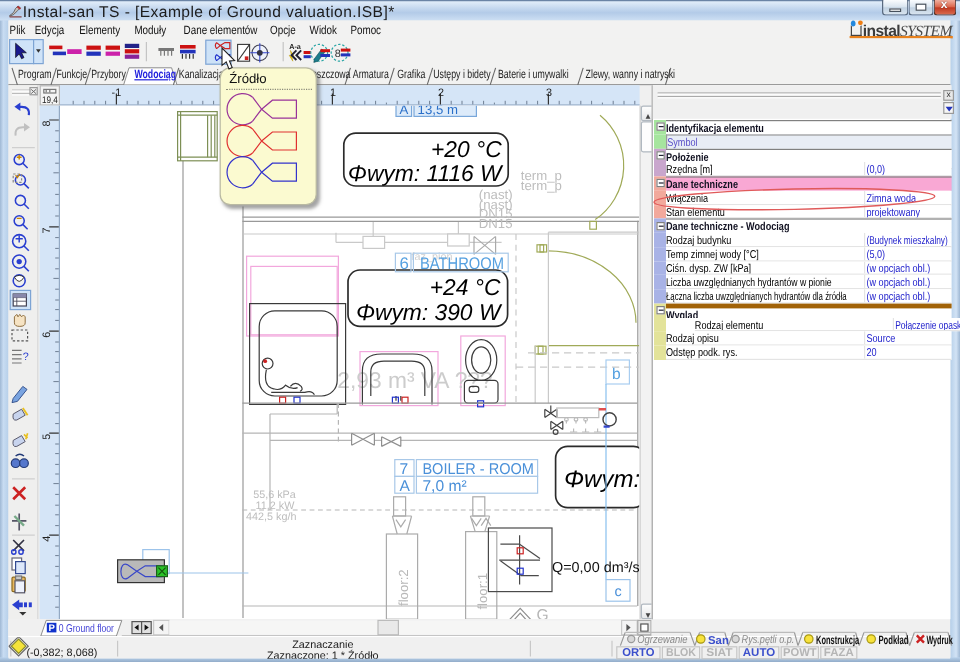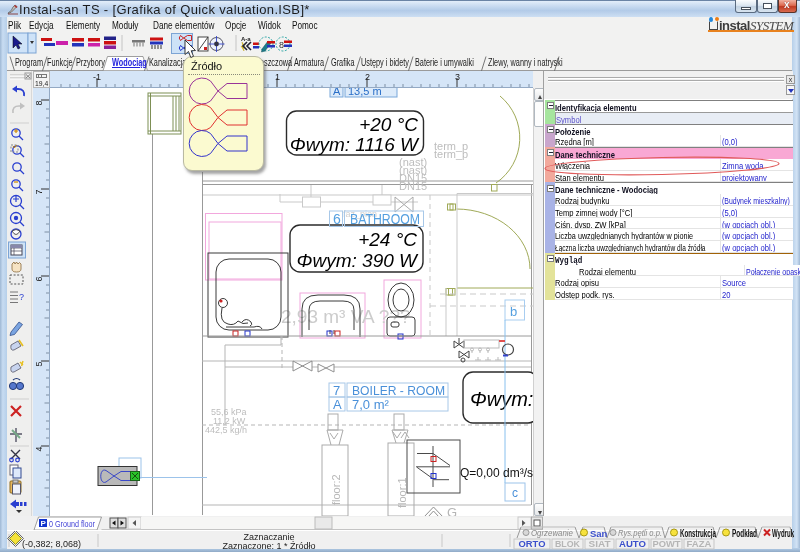--- a/index.html
+++ b/index.html
@@ -51,21 +51,21 @@
   <div class="abs" id="client"></div>
   <div class="abs" id="borderL"></div>
   <div class="abs" id="borderR"></div>
   <div class="abs" id="borderB"></div>
   <div class="abs" id="titlebar"></div>
   <svg class="abs" style="left:7px;top:3px;" width="12" height="12" viewBox="0 0 12 12">
     <path d="M1 10 q4 -2 5 -6 l2 -2 l2 1.5 l-2.5 2.5 q-3 4 -6.5 4.5z" fill="#c8c0b8" stroke="#555" stroke-width="0.7"></path>
     <path d="M7.5 2.5 l2.5 2" stroke="#b03030" stroke-width="1.6"></path>
     <path d="M1 11 h10" stroke="#884444" stroke-width="1"></path>
   </svg>
-  <div class="abs" id="title-txt">Instal-san TS - [Grafika of Quick valuation.ISB]*</div>
+  <div class="abs" id="title-txt">Instal-san TS - [Example of Ground valuation.ISB]*</div>
 
   <div class="abs" id="winbtns" style="left:735px; top:0; width:62px; height:13px;">
     <div style="position:absolute;left:0;top:0;width:22px;height:13px;background:linear-gradient(180deg,#fafcfe 0%,#dbe6f0 45%,#c2d2e2 55%,#d8e4ef 100%);border:1px solid #5a6b80;border-top:none;border-radius:0 0 3px 3px;">
       <div style="position:absolute;left:5px;top:7px;width:10px;height:3px;background:#fff;border:1px solid #46505c;"></div>
     </div>
     <div style="position:absolute;left:22px;top:0;width:21px;height:13px;background:linear-gradient(180deg,#fafcfe 0%,#dbe6f0 45%,#c2d2e2 55%,#d8e4ef 100%);border:1px solid #5a6b80;border-top:none;border-radius:0 0 3px 3px;">
       <div style="position:absolute;left:5px;top:3px;width:9px;height:6px;background:#fff;border:1px solid #46505c;"></div>
     </div>
     <div style="position:absolute;left:43px;top:0;width:19px;height:13px;background:linear-gradient(180deg,#f0b0a0 0%,#dd6b51 45%,#c03a22 55%,#d96b4f 100%);border:1px solid #5a3328;border-top:none;border-radius:0 0 3px 3px;">
       <span style="position:absolute;left:5px;top:-1px;font-size:10px;font-weight:bold;color:#fff;text-shadow:0 0 1px #511;">x</span>
@@ -605,21 +605,21 @@
           <span style="position:absolute;left:0;top:1px;color:#000;transform:scaleX(0.76);transform-origin:left;white-space:nowrap;">Liczba uwzględnianych hydrantów w pionie</span>
           <span style="position:absolute;left:167px;top:1px;color:#2323cc;transform:scaleX(0.8);transform-origin:left;white-space:nowrap;">(w opcjach obl.)</span>
         </div>
       <div class="strip" style="top:170.1px;height:11.76px;background:#a9b3e6;"></div>
       <div class="prow" style="top:170.1px;height:11.76px;background:#fff;border-bottom:1px solid #e4e4e4;">
           <div style="position:absolute;left:165px;top:0;width:1px;height:100%;background:#e4e4e4;"></div>
           <span style="position:absolute;left:0;top:1px;color:#000;transform:scaleX(0.69);transform-origin:left;white-space:nowrap;">Łączna liczba uwzględnianych hydrantów dla źródła</span>
           <span style="position:absolute;left:167px;top:1px;color:#2323cc;transform:scaleX(0.8);transform-origin:left;white-space:nowrap;">(w opcjach obl.)</span>
         </div>
       <div class="strip" style="top:181.9px;height:11.76px;background:#e3e39a;"></div>
-      <div class="prow phead" style="top:181.9px;height:11.76px;border-top:1px solid #a16207;background:#fff;font-family:Liberation Mono, monospace;">
+      <div class="prow phead" style="top:181.9px;height:11.76px;border-top:4px solid #a16207;background:#fff;">
           <span style="position:absolute;left:0;top:1px;transform:scaleX(0.8);transform-origin:left;white-space:nowrap;">Wygląd</span>
         </div>
       <div class="strip" style="top:193.6px;height:11.76px;background:#e3e39a;"></div>
       <div class="prow" style="top:193.6px;height:11.76px;background:#fff;border-bottom:1px solid #e4e4e4;margin-left:24px;">
           <div style="position:absolute;left:165px;top:0;width:1px;height:100%;background:#e4e4e4;"></div>
           <span style="position:absolute;left:0;top:1px;color:#000;transform:scaleX(0.8);transform-origin:left;white-space:nowrap;">Rodzaj elementu</span>
           <span style="position:absolute;left:167px;top:1px;color:#2323cc;transform:scaleX(0.74);transform-origin:left;white-space:nowrap;">Połączenie opaskowe</span>
         </div>
       <div class="strip" style="top:205.4px;height:11.76px;background:#e3e39a;"></div>
       <div class="prow" style="top:205.4px;height:11.76px;background:#fff;border-bottom:1px solid #e4e4e4;">

